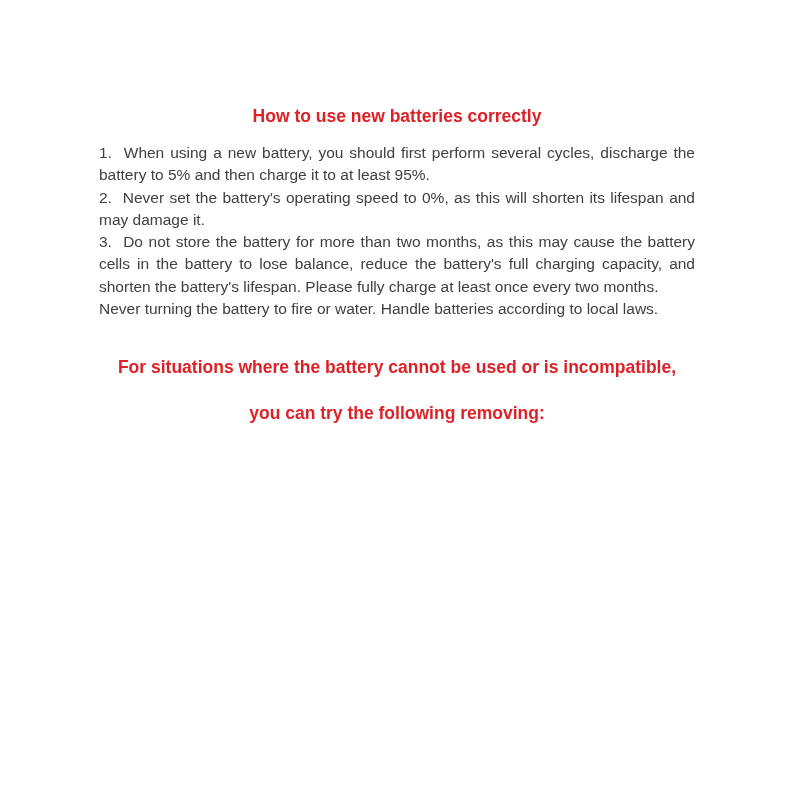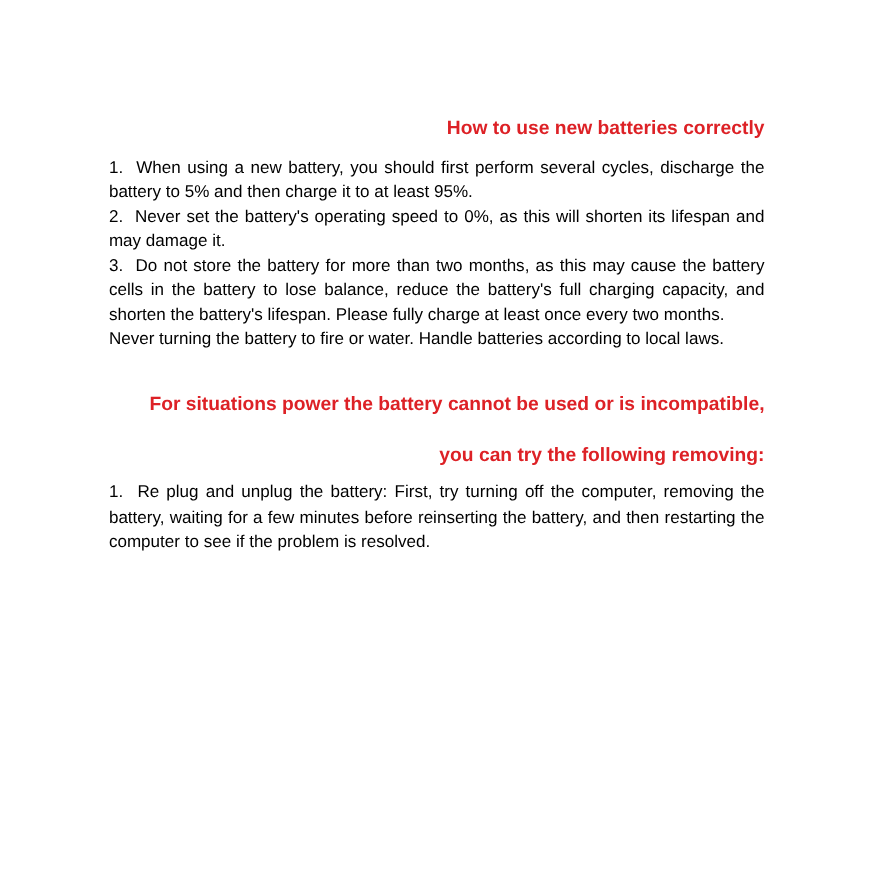--- a/index.html
+++ b/index.html
@@ -19,58 +19,57 @@
     position: absolute;
     left: 99px;
     top: 104px;
     width: 596px;
   }
   .red-heading {
     color: #dd2126;
     font-weight: bold;
     font-size: 17.5px;
     line-height: 24px;
-    text-align: right;
+    text-align: center;
     margin: 0;
   }
   .heading-1 {
     margin-bottom: 14px;
   }
   .heading-2 {
     margin-top: 35px;
   }
   .heading-3 {
     margin-top: 22px;
     margin-bottom: 12px;
   }
   .body-text p {
     margin: 0;
-    color: #000000;
+    color: #404040;
     font-size: 15.5px;
     line-height: 22.3px;
     text-align: justify;
   }
 </style>
 </head>
 <body>
 
 <div class="page">
   <div class="content">
 
     <h1 class="red-heading heading-1">How to use new batteries correctly</h1>
 
     <div class="body-text">
       <p>1.&nbsp; When using a new battery, you should first perform several cycles, discharge the battery to 5% and then charge it to at least 95%.</p>
       <p>2.&nbsp; Never set the battery's operating speed to 0%, as this will shorten its lifespan and may damage it.</p>
       <p>3.&nbsp; Do not store the battery for more than two months, as this may cause the battery cells in the battery to lose balance, reduce the battery's full charging capacity, and shorten the battery's lifespan. Please fully charge at least once every two months.</p>
       <p>Never turning the battery to fire or water. Handle batteries according to local laws.</p>
     </div>
 
-    <h1 class="red-heading heading-2">For situations power the battery cannot be used or is incompatible,</h1>
+    <h1 class="red-heading heading-2">For situations where the battery cannot be used or is incompatible,</h1>
 
     <h1 class="red-heading heading-3">you can try the following removing:</h1>
 
     <div class="body-text">
-      <p>1.&nbsp; Re plug and unplug the battery: First, try turning off the computer, removing the battery, waiting for a few minutes before reinserting the battery, and then restarting the computer to see if the problem is resolved.</p>
     </div>
 
   </div>
 </div>
 
 </body></html>

